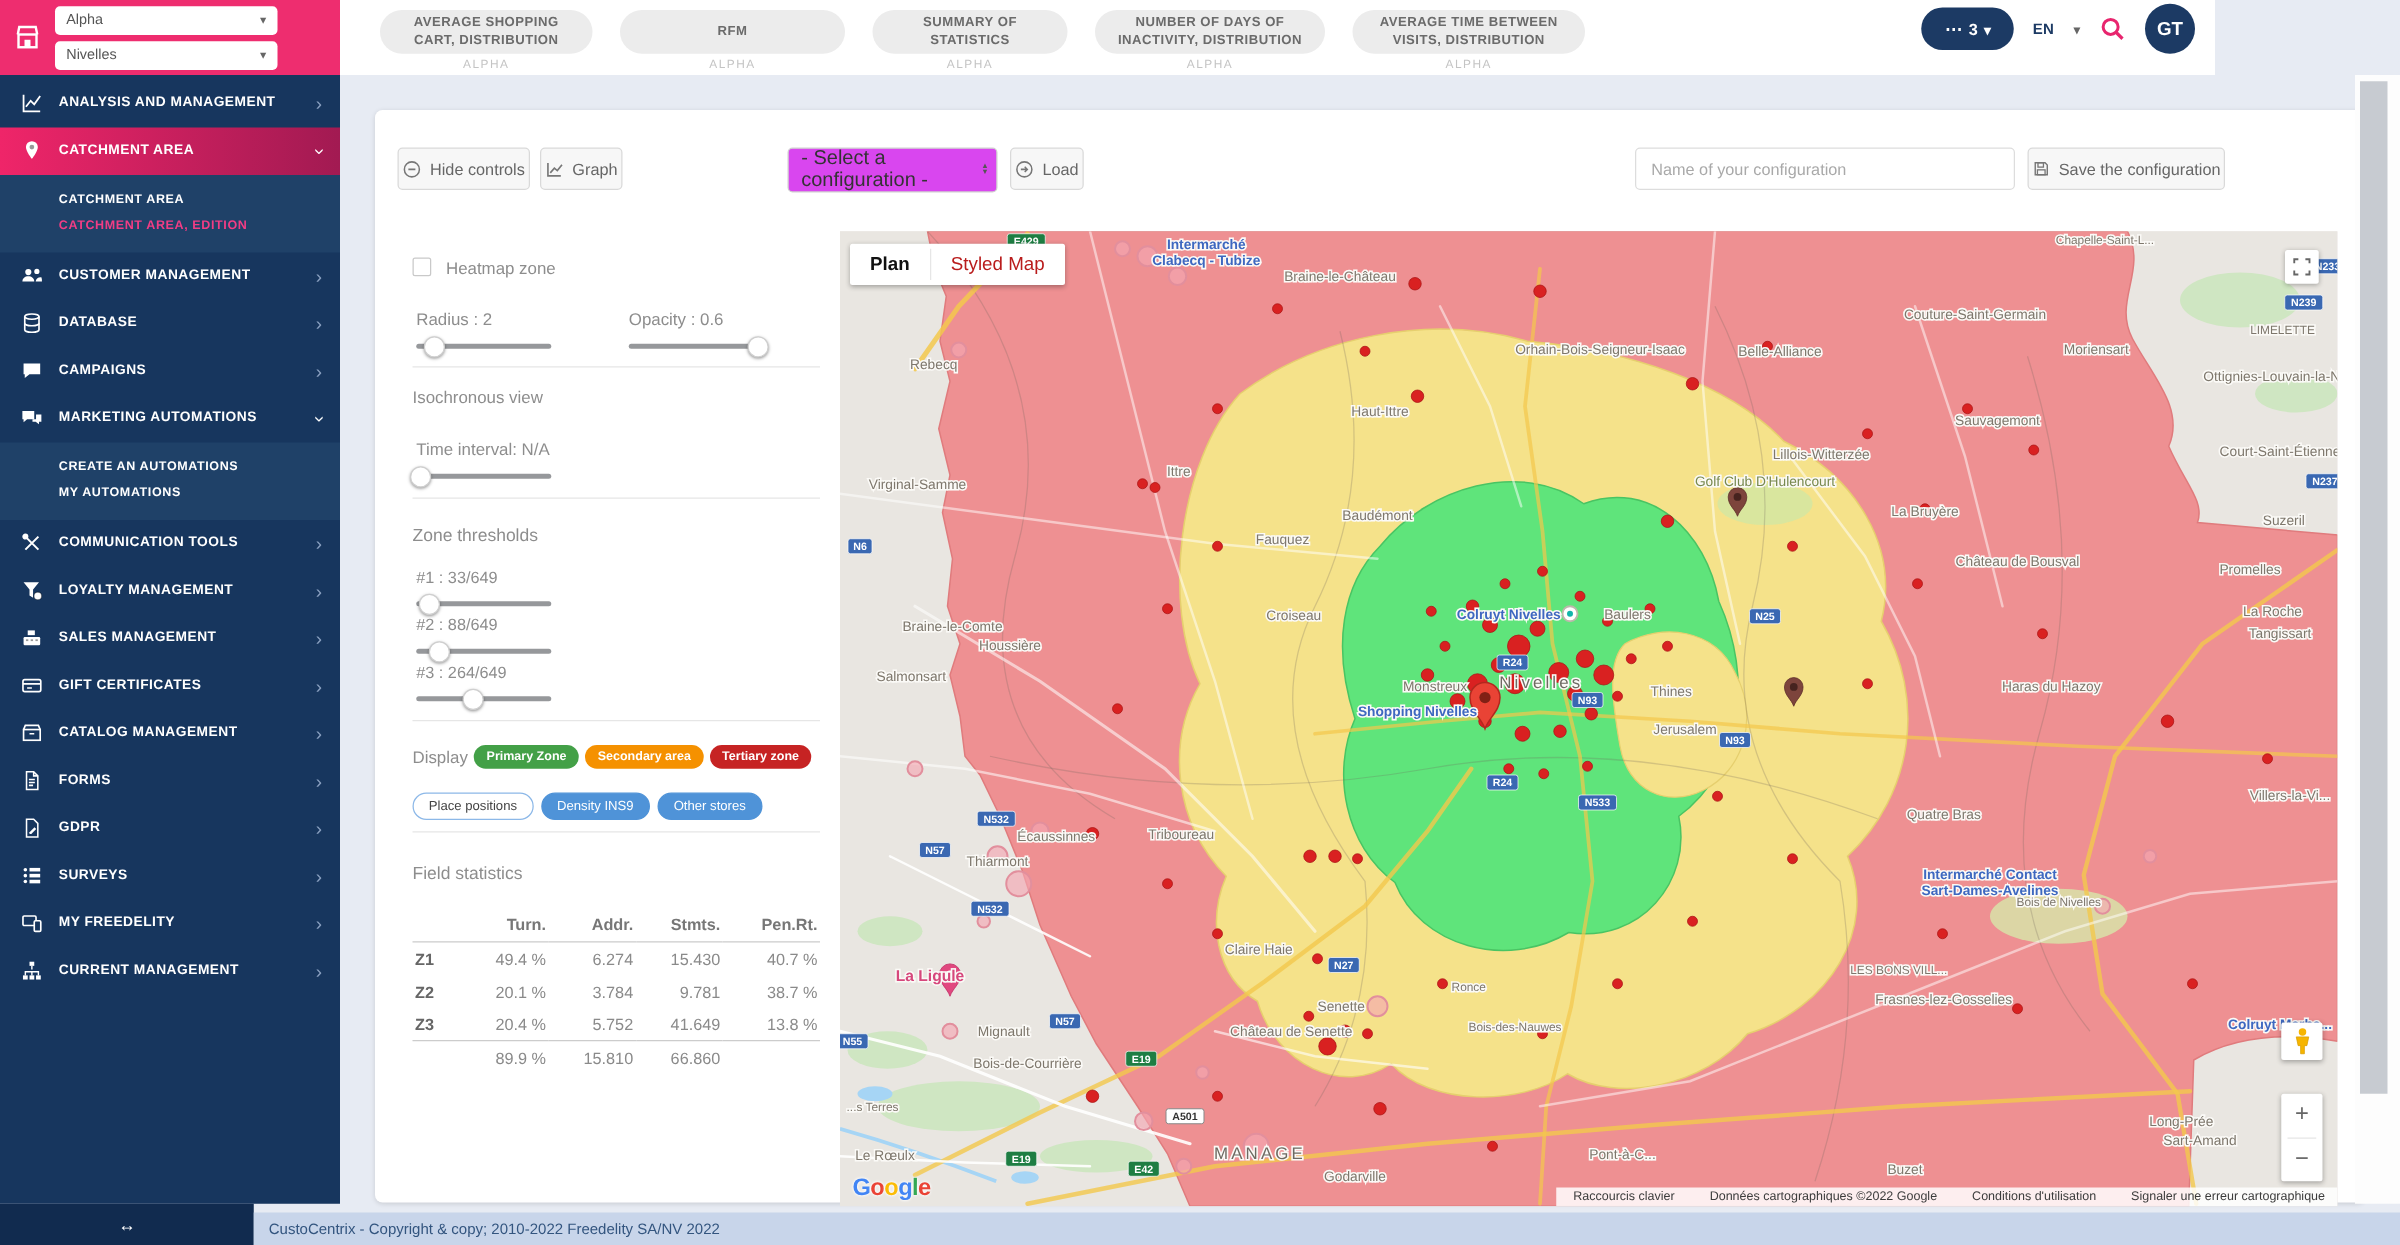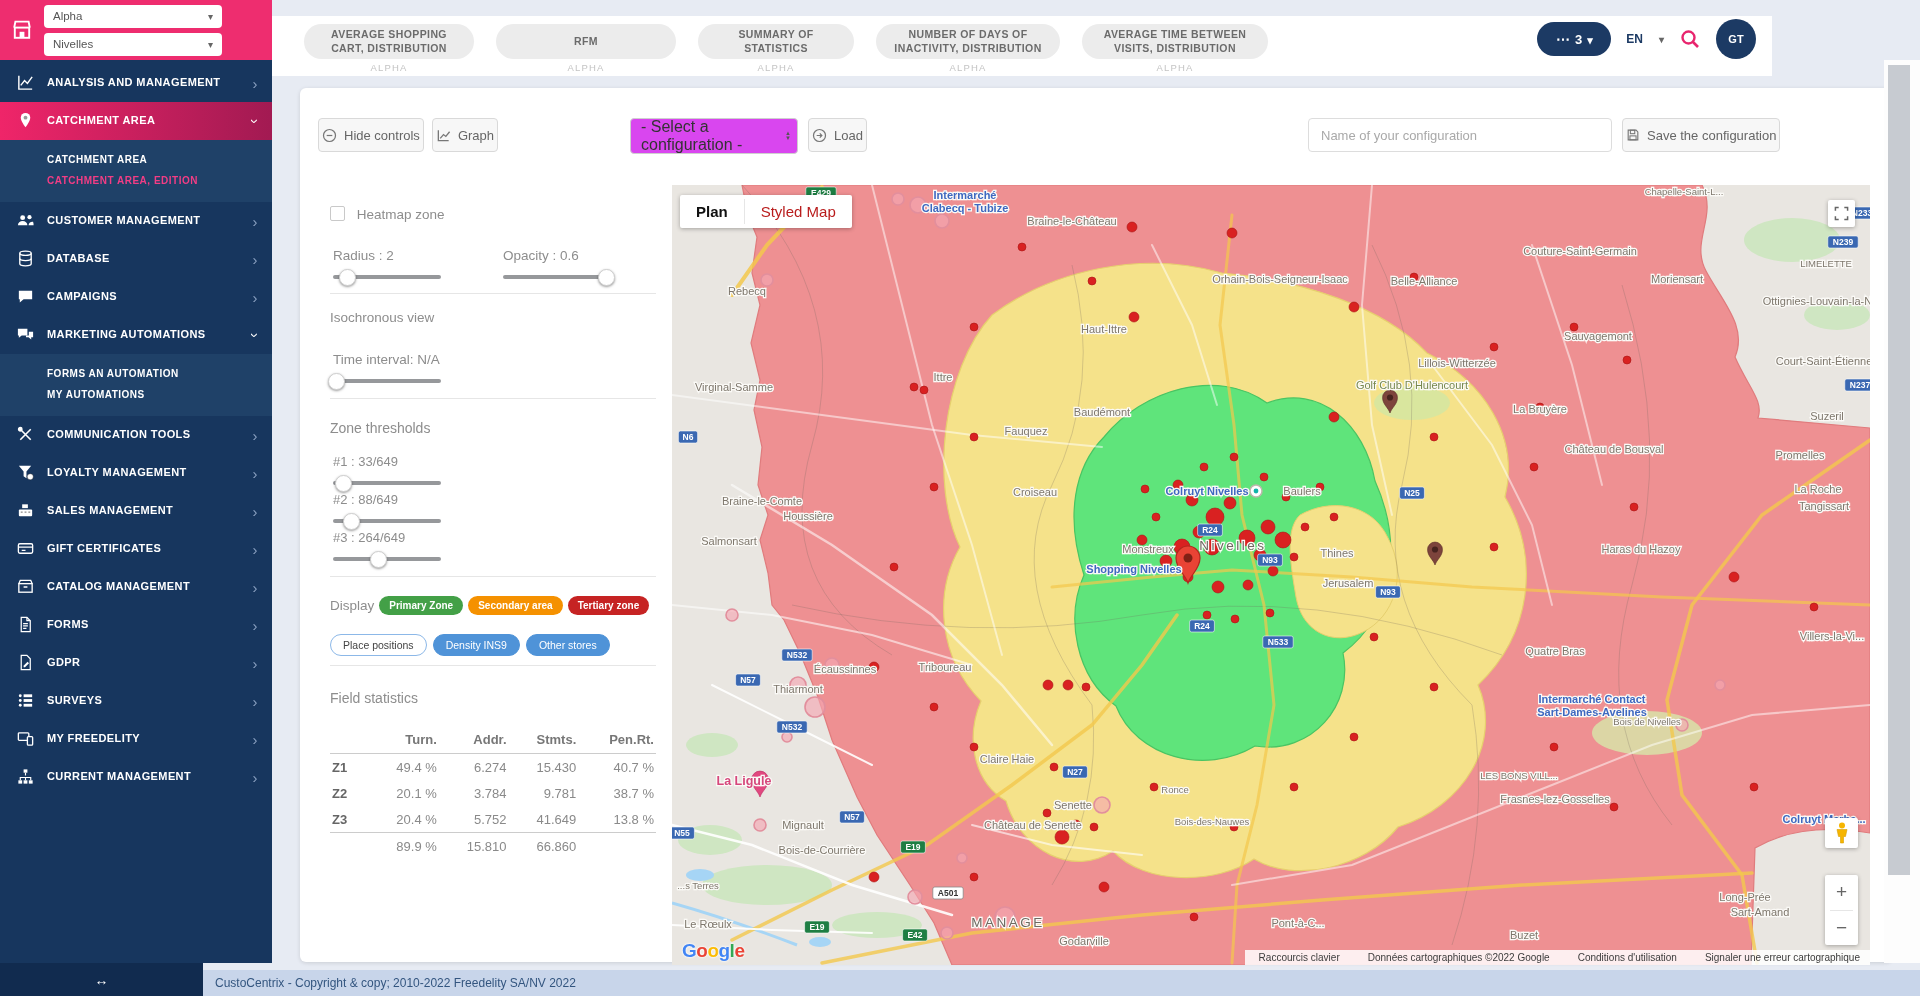--- a/index.html
+++ b/index.html
@@ -22,37 +22,37 @@
   .submenu{background:#1f4168;padding:9px 0 11px 47px}
   .submenu-item{font-size:10px;font-weight:bold;color:#fff;letter-spacing:.5px;padding:5px 0;cursor:pointer}
   .submenu-item.current{color:#f23d85}
   
   .app-footer{position:absolute;left:0;bottom:0;width:1920px;height:33px;z-index:7}
   .f-dark{position:absolute;left:0;top:0;width:203px;height:33px;background:#112b4f;display:flex;align-items:center;justify-content:center}
   .collapse-icon{color:#fff;font-size:14px}
   .collapse-icon::before{content:"\2194";font-weight:bold}
   .f-light{position:absolute;left:203px;right:0;bottom:0;height:26px;background:#c8d5ea;display:flex;align-items:center;padding-left:12px;font-size:12px;color:#33557f}
   
-  .topbar{position:absolute;left:272px;top:16px;width:1500px;height:60px;background:#fff;z-index:5;display:flex}
+  .topbar{position:absolute;left:272px;top:0;width:1500px;height:60px;background:#fff;z-index:5;display:flex}
   .tabs{display:flex;gap:22px;padding:8px 0 0 32px}
   .tab-wrap{display:flex;flex-direction:column;align-items:center}
   .tab-pill{background:#ececec;border:none;border-radius:18px;min-height:35px;display:flex;align-items:center;justify-content:center;text-align:center;font-family:"Liberation Sans",sans-serif;font-weight:bold;font-size:10.5px;color:#6b6b6b;letter-spacing:.4px;line-height:1.3;padding:3px 14px;cursor:pointer}
   .tabs .tab-wrap:nth-child(1) .tab-pill{width:170px}
   .tabs .tab-wrap:nth-child(2) .tab-pill{width:180px}
   .tabs .tab-wrap:nth-child(3) .tab-pill{width:156px}
   .tabs .tab-wrap:nth-child(4) .tab-pill{width:184px}
   .tabs .tab-wrap:nth-child(5) .tab-pill{width:186px}
   .tab-sub{font-size:9.5px;color:#c4c4c4;letter-spacing:1.2px;margin-top:3px}
   .top-right{margin-left:auto;display:flex;align-items:center;gap:15px;padding:0 16px 14px 0}
   .notif-pill{background:#1c3a64;color:#fff;border-radius:18px;height:34px;min-width:74px;display:flex;align-items:center;justify-content:center;gap:5px;font-weight:bold;font-size:13px;cursor:pointer}
   .notif-dots::before{content:"\22EF";font-size:14px}
   .notif-caret::after{content:"\25BE";font-size:11px}
   .lang{color:#1c3a64;font-weight:bold;font-size:12px;display:flex;align-items:center;gap:16px;cursor:pointer}
   .search-btn{width:22px;height:22px;cursor:pointer;display:flex}
-  .avatar{width:40px;height:40px;border-radius:50%;background:#1c3a64;color:#fff;font-weight:bold;font-size:11px;display:flex;align-items:center;justify-content:center;cursor:pointer}
+  .avatar{width:40px;height:40px;border-radius:50%;background:#1c3a64;color:#fff;font-weight:bold;font-size:15px;display:flex;align-items:center;justify-content:center;cursor:pointer}
   
   .content{position:absolute;left:272px;top:60px;width:1648px;height:903px;background:#e7ebf3}
   .card{position:absolute;left:28px;top:28px;width:1592px;height:874px;background:#fff;border-radius:6px;box-shadow:0 1px 4px rgba(0,0,0,.13)}
   .btn{height:34px;border:1px solid #d9d9d9;background:#f7f7f7;border-radius:4px;color:#666;font-size:13px;font-family:"Liberation Sans",sans-serif;display:inline-flex;align-items:center;gap:7px;padding:0 3px;cursor:pointer;white-space:nowrap}
   .btn svg{flex:0 0 auto}
   .ctl-left{position:absolute;left:18px;top:30px;display:flex;gap:8px}
   .ctl-center{position:absolute;left:330px;top:30px;display:flex;gap:10px}
   .fake-select{width:150px;height:34px;border:1px solid #cfcfcf;border-radius:4px;background:#d946ef;display:flex;align-items:center;justify-content:space-between;padding:0 6px 0 10px;font-size:16px;color:#333;cursor:pointer}
   .updown{display:inline-flex;flex-direction:column;line-height:5px;font-size:6px;color:#555}
   .updown i::before{content:"\25B2";font-style:normal}
@@ -178,21 +178,21 @@
       </div>
       <div class="menu-item">
         <span class="mi-icon"><svg viewBox="0 0 20 20" fill="#fff">
             <path d="M2 4h10v7H6l-3 2.5V11H2z"></path>
             <path d="M13.5 7H18v6h-2v2.2L13.2 13H10.5v-2h3z"></path>
           </svg></span>
         <span class="mi-label">MARKETING AUTOMATIONS</span>
         <span class="mi-chevron open">›</span>
       </div>
       <div class="submenu">
-        <div class="submenu-item">FORMS AN AUTOMATION</div>
+        <div class="submenu-item">CREATE AN AUTOMATIONS</div>
         <div class="submenu-item">MY AUTOMATIONS</div>
       </div>
       <div class="menu-item">
         <span class="mi-icon"><svg viewBox="0 0 20 20" fill="none" stroke="#fff" stroke-width="1.7">
             <path d="M4.5 15.5L15.5 4.5M4.5 4.5l11 11"></path>
             <circle cx="4.5" cy="4.5" r="1.7" fill="#fff"></circle>
           </svg></span>
         <span class="mi-label">COMMUNICATION TOOLS</span>
         <span class="mi-chevron">›</span>
       </div>

